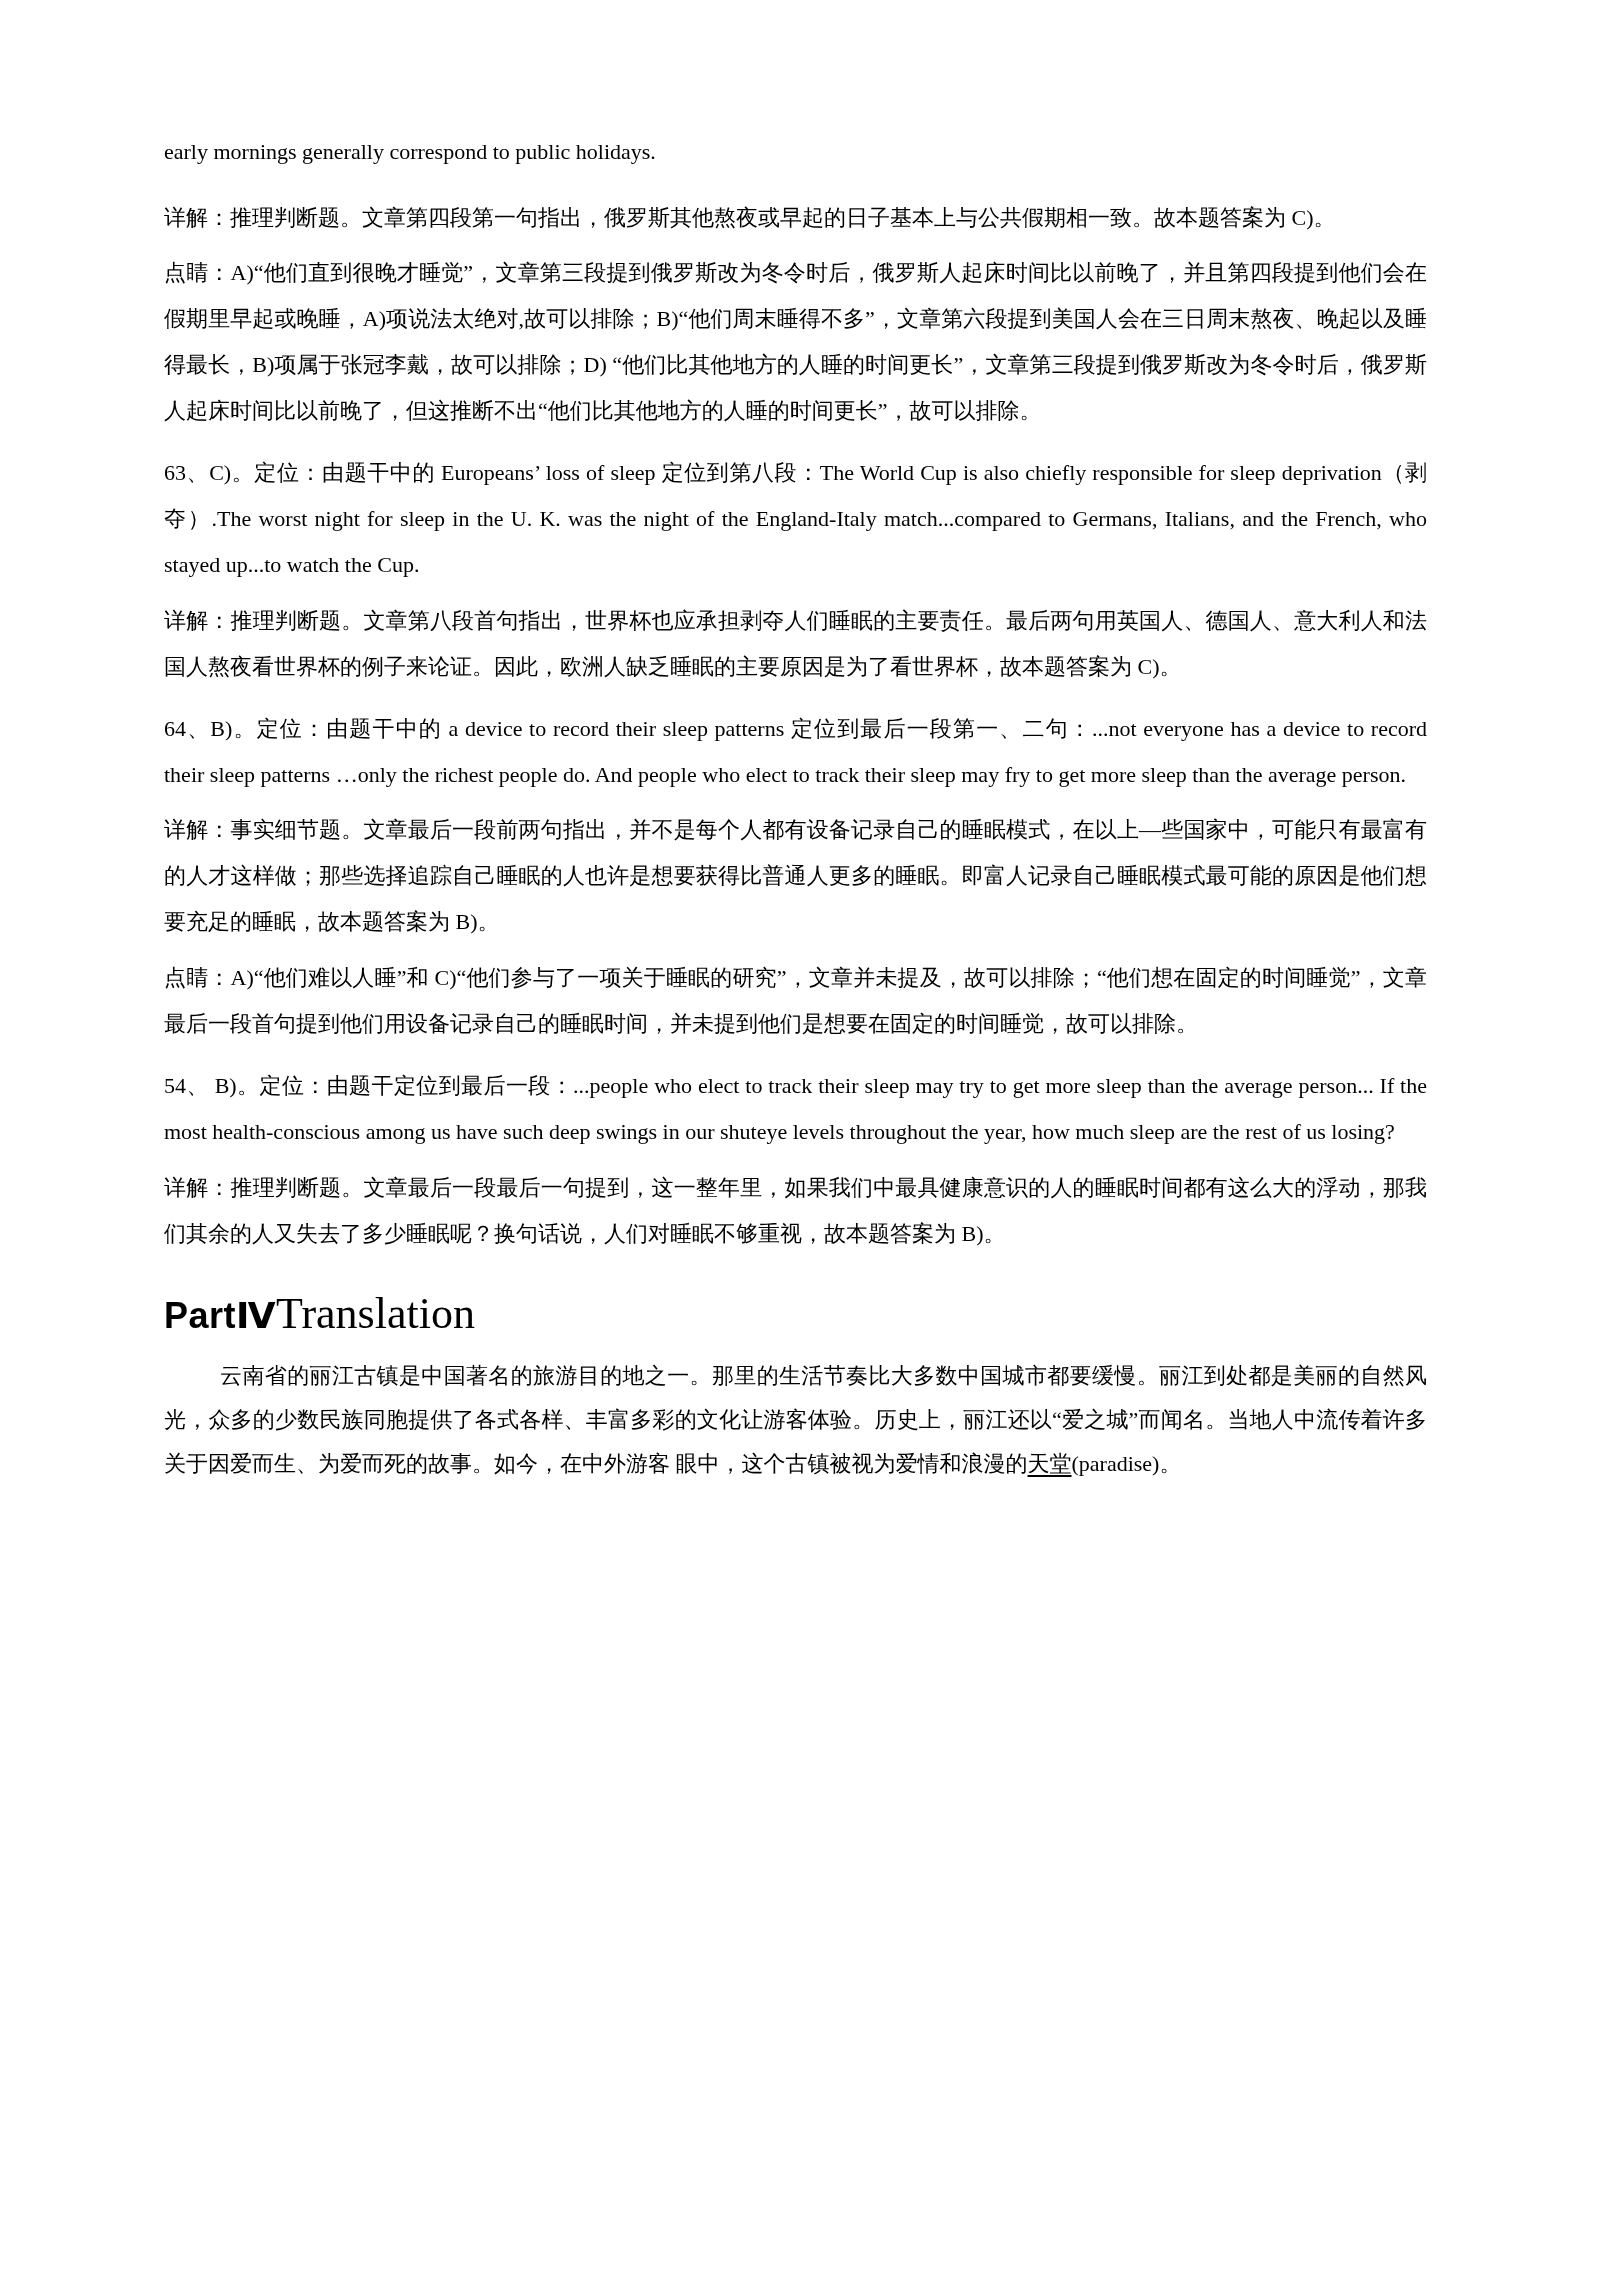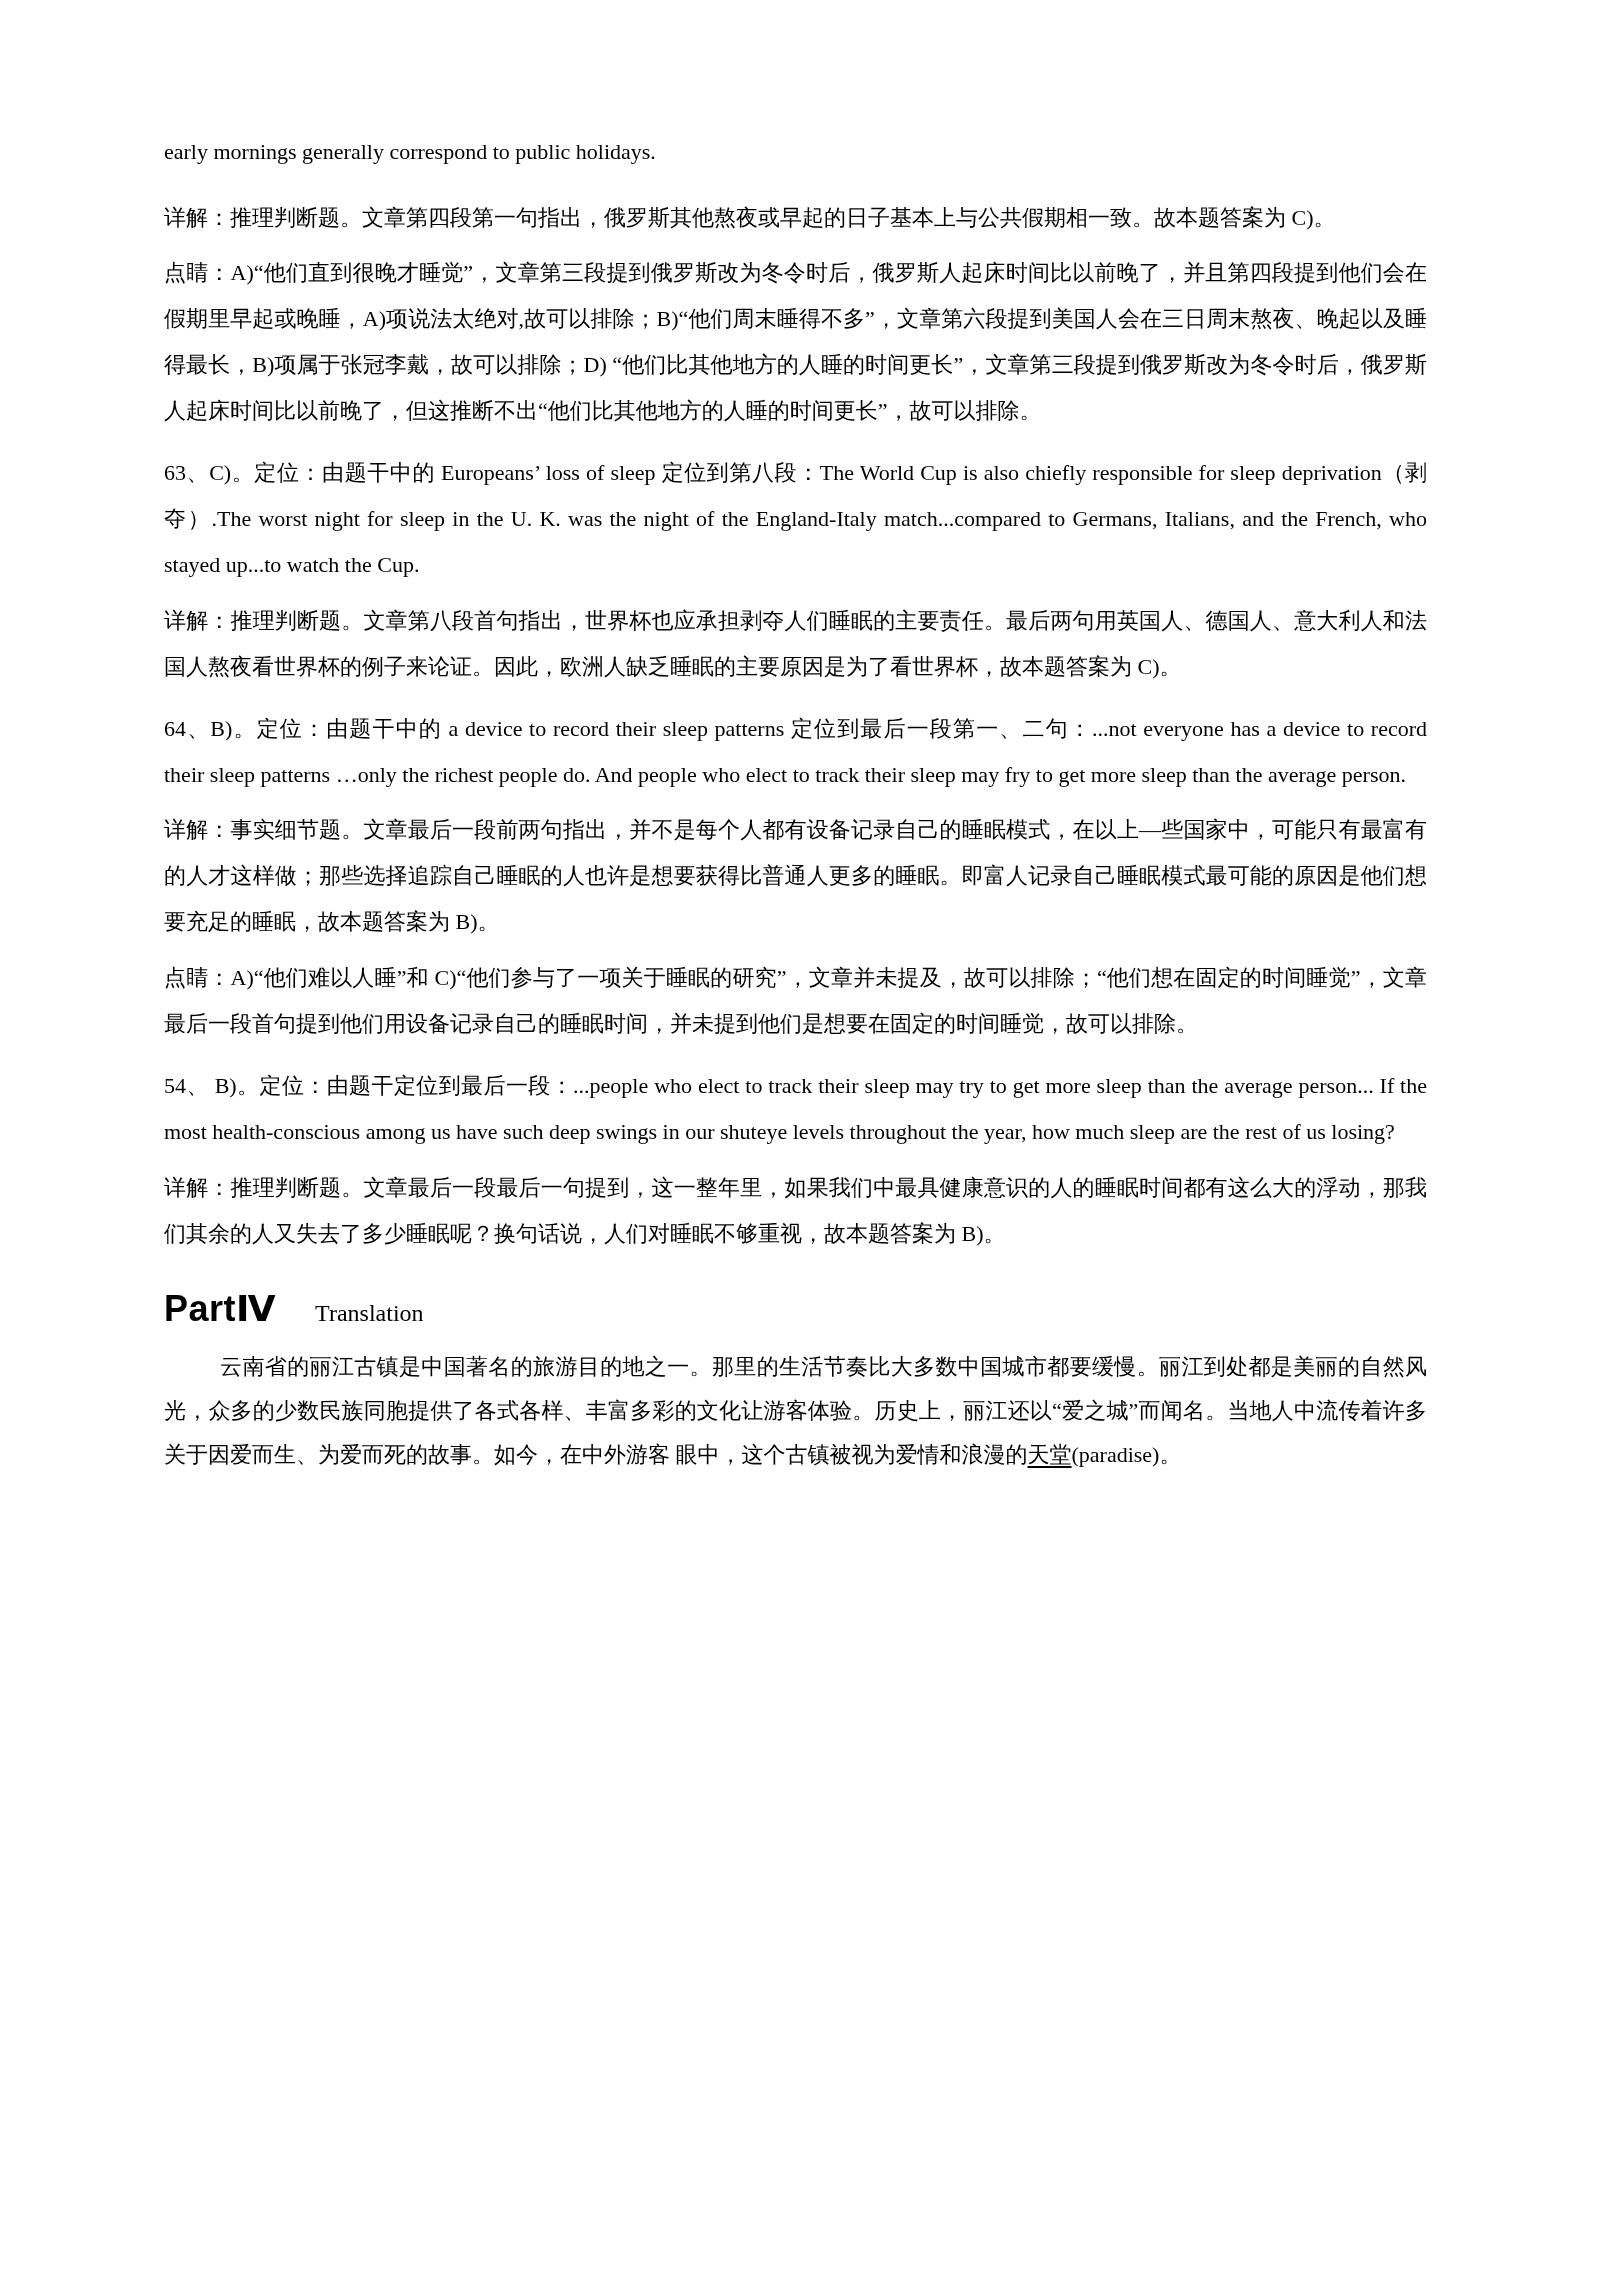--- a/index.html
+++ b/index.html
@@ -20,32 +20,31 @@
     text-align: justify;
     margin: 0 0 9.8px 0;
     word-break: break-word;
   }
   .q { margin-top: 15.7px; }
   .gap-top { margin-top: 19.6px; }
   .part-heading {
     margin: 31px 0 15.7px 0;
     display: flex;
     align-items: baseline;
-    gap: 39px;
   }
   .part-label {
     font-family: "Liberation Sans", "DejaVu Sans", sans-serif;
     font-weight: bold;
     font-size: 36px;
     letter-spacing: 0.5px;
   }
   .part-title {
     font-family: "Liberation Serif", "DejaVu Serif", serif;
     font-weight: normal;
-    font-size: 24px;
+    font-size: 44px;
   }
   .translation {
     text-indent: 2.55em;
     line-height: 44px;
     margin-bottom: 0;
   }
   .u { text-decoration: underline; text-underline-offset: 3.9px; }
 </style>
 </head>
 <body>

